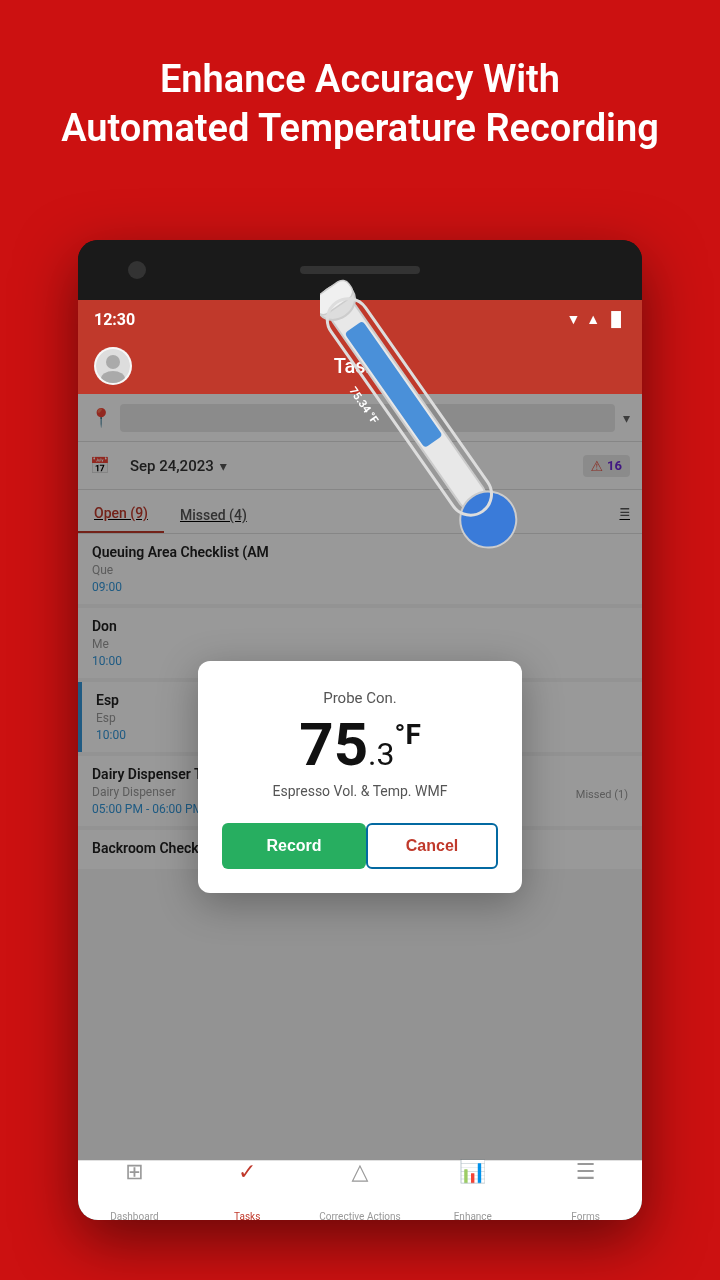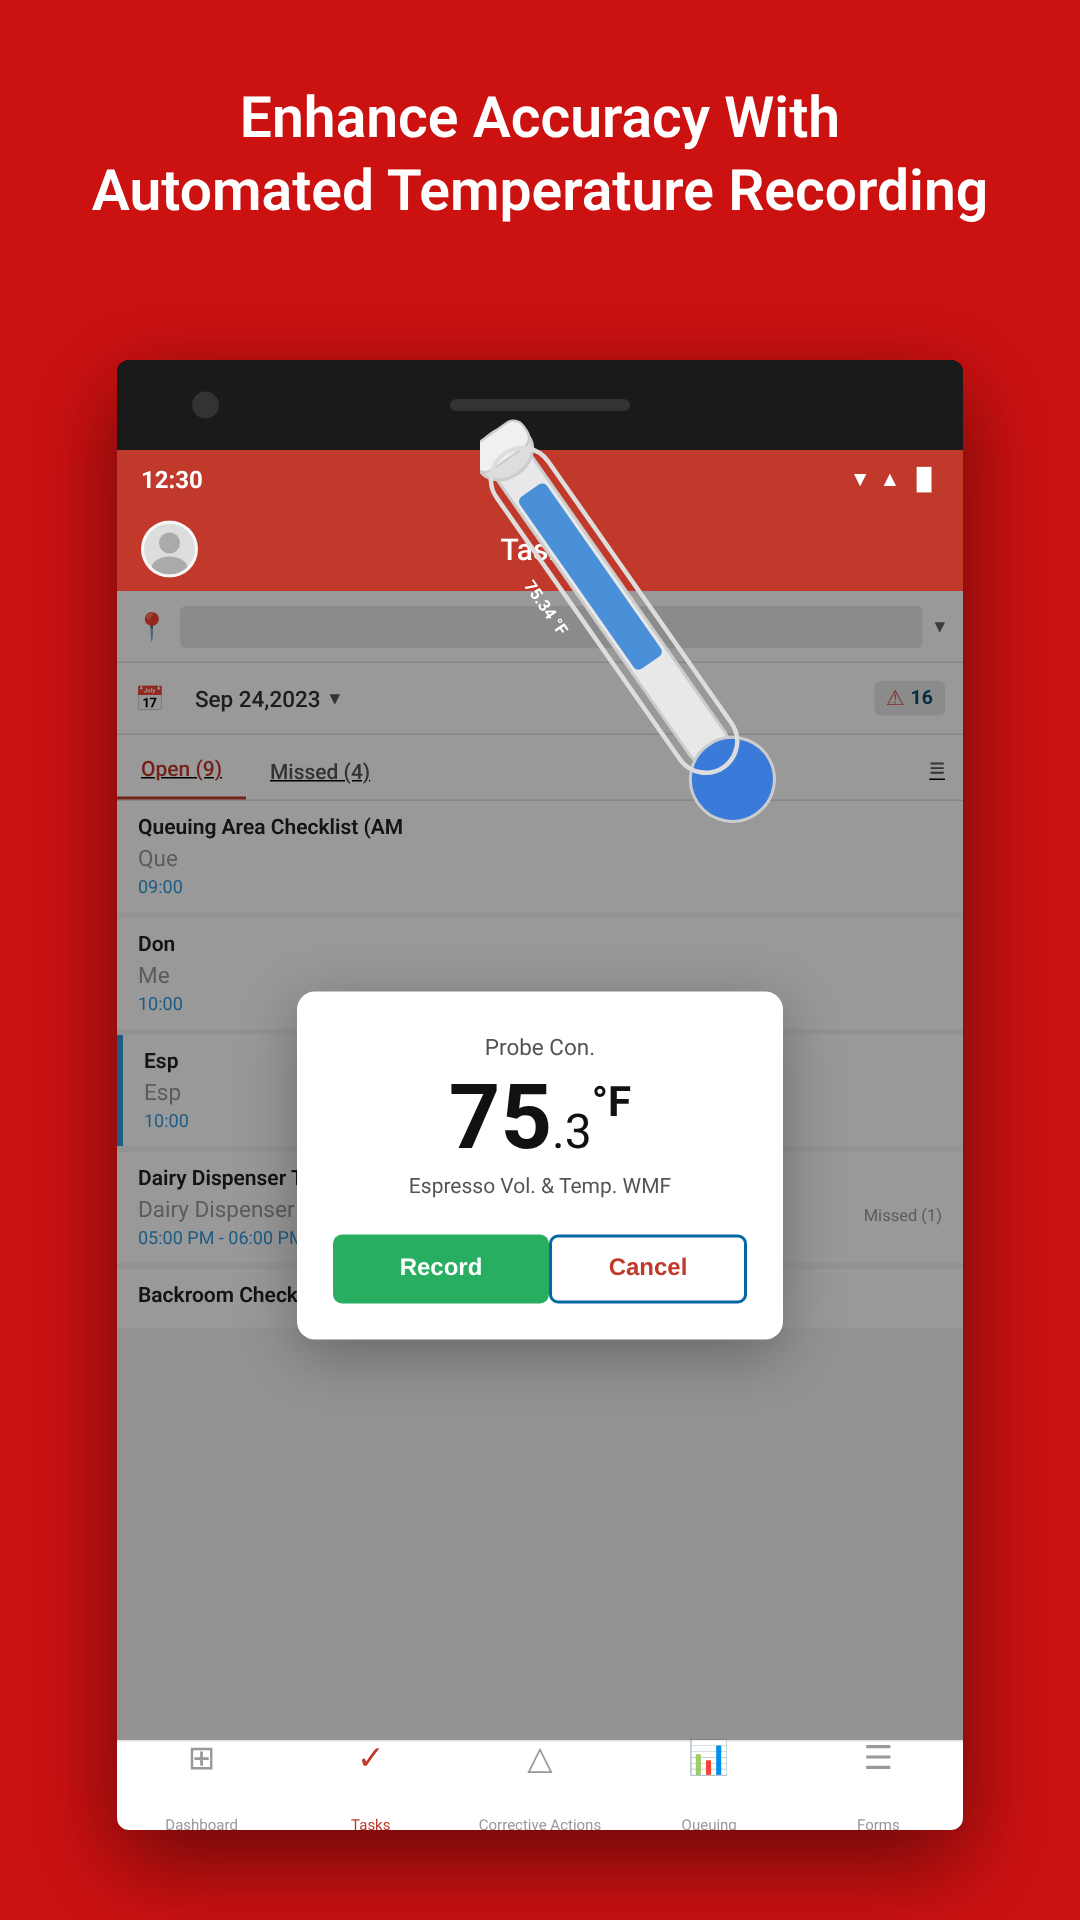--- a/index.html
+++ b/index.html
@@ -34,21 +34,21 @@
     }
 
     
     .phone-frame {
       position: absolute;
       top: 240px;
       left: 78px;
       width: 564px;
       height: 980px;
       background: #1a1a1a;
-      border-radius: 8px;
+      border-radius: 20px;
       overflow: hidden;
       box-shadow: 0 20px 60px rgba(0,0,0,0.5);
     }
 
     
     .phone-top {
       height: 60px;
       background: #1a1a1a;
       display: flex;
       align-items: center;
@@ -186,21 +186,21 @@
       display: flex;
       align-items: center;
       gap: 4px;
     }
     .alert-triangle {
       color: #E74C3C;
       font-size: 14px;
     }
     .alert-num {
       font-size: 13px;
-      color: #0c4a6e;
+      color: #6d28d9;
       font-weight: bold;
     }
 
     
     .tabs-bar {
       height: 44px;
       background: white;
       display: flex;
       align-items: flex-end;
       border-bottom: 1px solid #e0e0e0;
@@ -241,21 +241,21 @@
     .task-item.blue-left {
       border-left: 4px solid #3498DB;
     }
     .task-title {
       font-size: 14px;
       font-weight: 600;
       color: #222;
       margin-bottom: 3px;
     }
     .task-subtitle {
-      font-size: 15px;
+      font-size: 12px;
       color: #999;
       margin-bottom: 3px;
     }
     .task-time {
       font-size: 12px;
       color: #3498DB;
     }
     .task-missed {
       font-size: 11px;
       color: #999;
@@ -490,21 +490,21 @@
     <div class="nav-item">
       <span class="nav-icon active">✓</span>
       <span class="nav-label active">Tasks</span>
     </div>
     <div class="nav-item">
       <span class="nav-icon">△</span>
       <span class="nav-label">Corrective Actions</span>
     </div>
     <div class="nav-item">
       <span class="nav-icon">📊</span>
-      <span class="nav-label">Queuing</span>
+      <span class="nav-label">Enhance</span>
     </div>
     <div class="nav-item">
       <span class="nav-icon">☰</span>
       <span class="nav-label">Forms</span>
     </div>
   </div>
 
 </div>
 
 <svg style="position:absolute;top:230px;left:320px;width:280px;height:460px;z-index:30;pointer-events:none;" viewBox="0 0 280 460">

